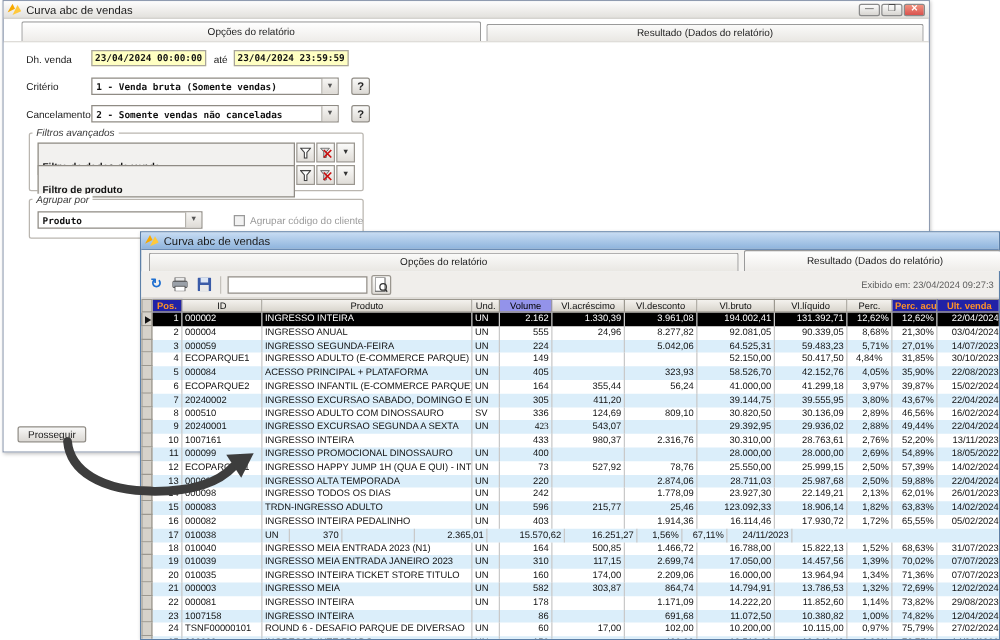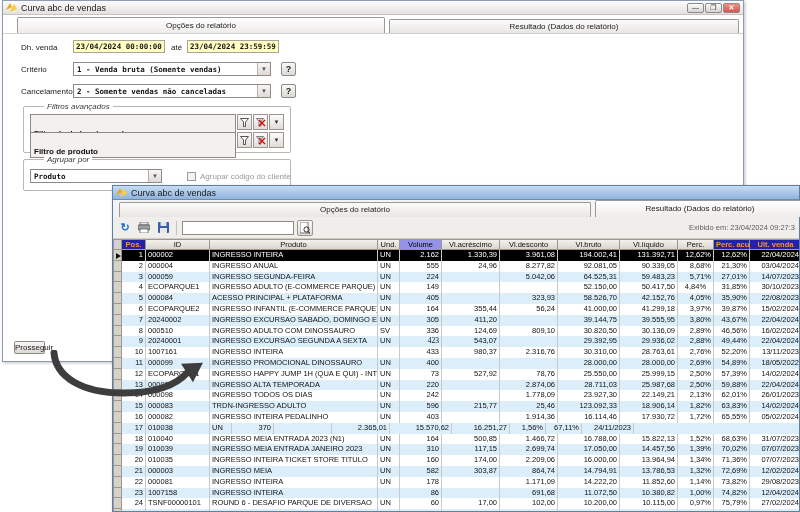--- a/index.html
+++ b/index.html
@@ -38,21 +38,21 @@
            display:flex; align-items:center; }
   .combo .cv { flex:1; font-family:"DejaVu Sans Mono", monospace; font-weight:bold;
                font-size:7.5px; color:#111; padding:0 3px; white-space:nowrap; overflow:hidden; }
   .combo .carr { width:13px; height:100%; border-left:1px solid #b5b2ac;
                  background:linear-gradient(#f7f6f4,#dedbd6); font-size:6px; color:#555;
                  text-align:center; line-height:12px; }
   .helpbtn { position:absolute; width:15px; height:14px; border:1px solid #8f8b84; border-radius:2px;
              background:linear-gradient(#fafaf9,#dcd9d4); font-size:9px; font-weight:bold;
              color:#222; text-align:center; line-height:13px; }
   .fieldset { position:absolute; border:1px solid #bab6b0; border-radius:2px; }
-  .legend { position:absolute; top:-5px; left:20px; background:#fff; padding:0 3px;
+  .legend { position:absolute; top:-5px; left:2px; background:#fff; padding:0 3px;
             font-size:8px; font-style:italic; color:#3a3a3a; white-space:nowrap; }
   .filter-row { position:absolute; left:6px; right:6px; height:16px; display:flex; gap:1px; }
   .filter-label { flex:1; border:1px solid #8f8b84; background:#f2f1ef;
                   font-size:8px; font-weight:bold; color:#111; line-height:14px; padding:12px 3px;
                   white-space:nowrap; overflow:hidden; }
   .fbtn { width:15px; height:16px; border:1px solid #9a968f; background:linear-gradient(#fbfbfa,#e0ddd8);
           display:flex; align-items:center; justify-content:center; font-size:7px; color:#444; }
   .checkbox { position:absolute; width:9px; height:9px; border:1px solid #9a9a9a; background:#f2f2f2; }
   .btn { position:absolute; border:1px solid #8f8b84; border-radius:2px;
          background:linear-gradient(#f8f8f7,#dbd8d3); font-size:8px; color:#222;
@@ -176,21 +176,21 @@
     <div class="fieldset" style="left:20px; top:125px; width:268px; height:32px;">
       <span class="legend">Agrupar por</span>
       <div class="combo" style="left:6px; top:9px; width:132px;">
         <span class="cv">Produto</span>
         <span class="carr">▼</span>
       </div>
       <span class="checkbox" style="left:163px; top:12px;"></span>
       <span class="lbl" style="left:176px; top:12px; color:#9a9a9a;">Agrupar código do cliente</span>
     </div>
 
-    <span class="btn" style="left:11px; top:307px; width:31px; height:13px; line-height:11px;">Prosseguir</span>
+    <span class="btn" style="left:11px; top:307px; width:55px; height:13px; line-height:11px;">Prosseguir</span>
   </div>
 </div>
 
 <div class="win" style="left:112px; top:185px; width:688px; height:327px; border-color:#5d80a8;">
   <div class="titlebar blue">
     <span>
       <svg width="11" height="10" viewBox="0 0 11 10">
           <path d="M0,7 L4,0 L6,4 Z" fill="#f7a800"></path>
           <path d="M4,9 L8,1 L11,6 Z" fill="#ffc93d"></path>
         </svg>

